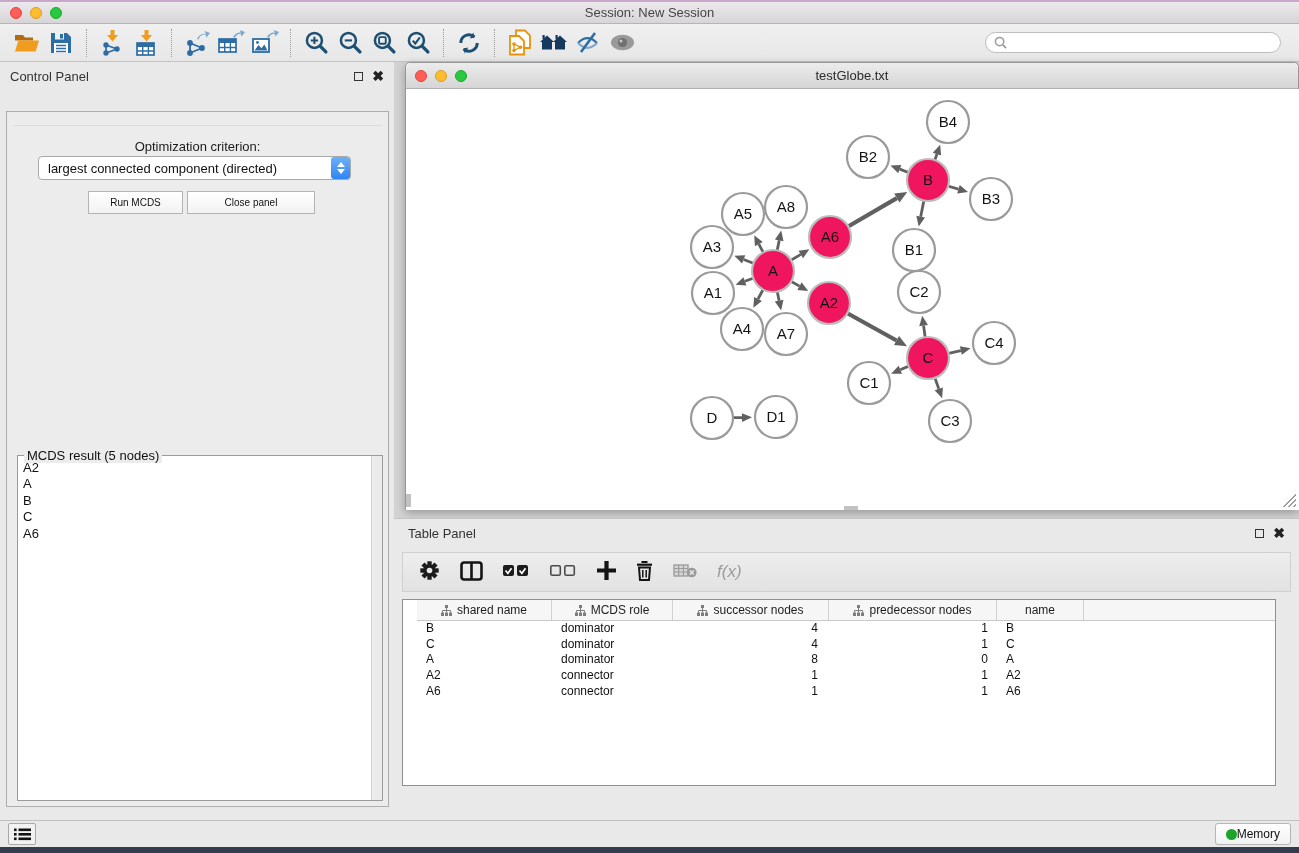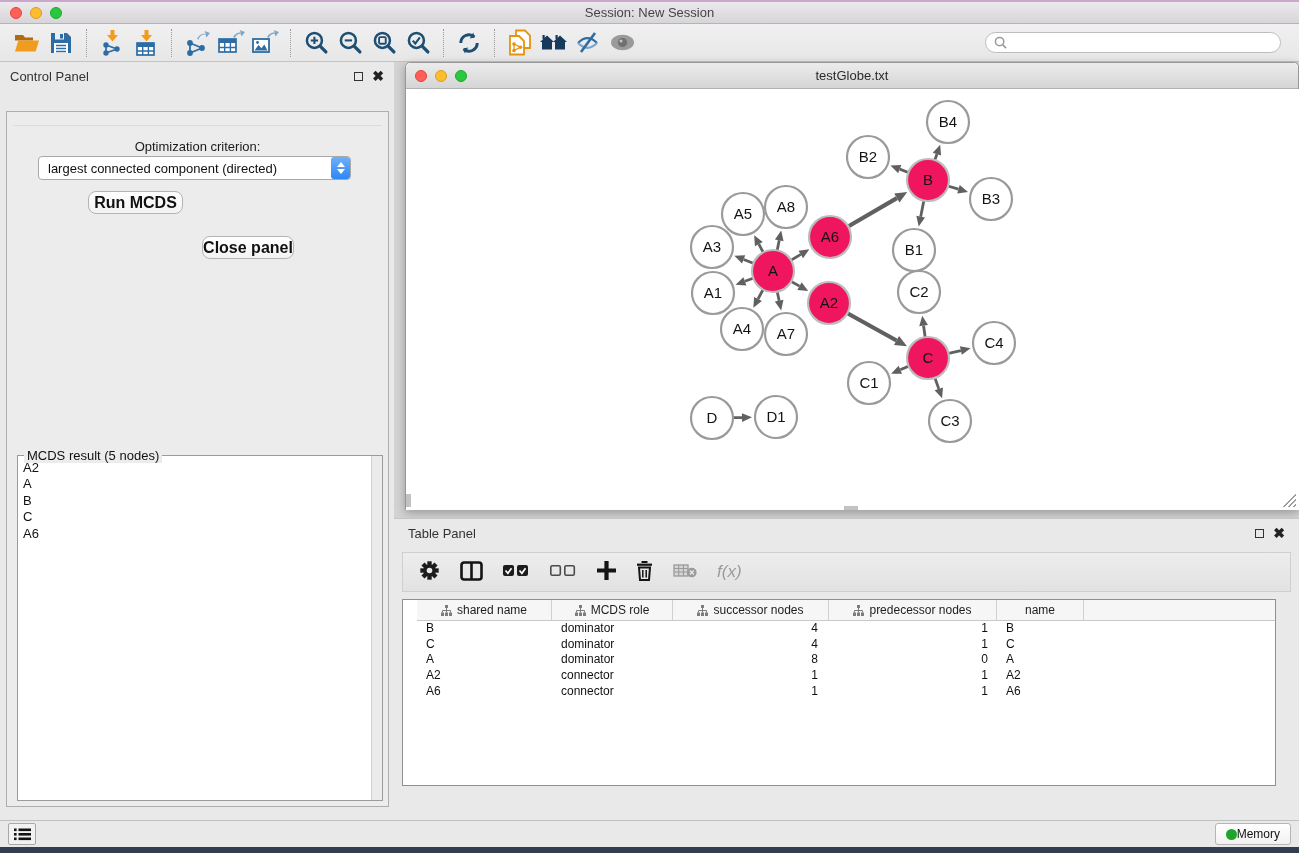--- a/index.html
+++ b/index.html
@@ -44,24 +44,24 @@
   #cp-inner { position:absolute; left:6px; right:6px; top:13px; bottom:8px; border-top:1px solid #dcdcdc; }
   #opt-label { margin-top:13px; text-align:center; color:#1b1b1b; }
   #opt-select { position:absolute; left:31px; top:44px; width:313px; height:24px; background:#fff;
     border:1px solid #a9a9a9; border-radius:4px; display:flex; align-items:center; }
   #opt-select .sel-text { padding-left:9px; flex:1; color:#111; }
   .spinner { width:19px; height:22px; border-radius:3px; background:linear-gradient(#6cb0f9,#2f86f3);
     display:flex; flex-direction:column; align-items:center; justify-content:center; gap:2px; }
   .arr-up { width:0; height:0; border-left:4px solid transparent; border-right:4px solid transparent; border-bottom:5px solid #fff; }
   .arr-dn { width:0; height:0; border-left:4px solid transparent; border-right:4px solid transparent; border-top:5px solid #fff; }
   .cp-btn { position:absolute; top:79px; height:23px; background:linear-gradient(#ffffff,#f2f2f2);
-    border:1px solid #b4b4b4; border-radius:8px; font-size:16px; color:#111;
-    display:flex; align-items:center; justify-content:center; font-family:"Liberation Sans",sans-serif;font-weight:bold; }
+    border:1px solid #b4b4b4; border-radius:0; font-size:10px; color:#111;
+    display:flex; align-items:center; justify-content:center; font-family:"Liberation Sans",sans-serif; }
   #run-btn { left:81px; width:95px; }
-  #closepanel-btn { left:195px; width:92px;margin-top:45px; }
+  #closepanel-btn { left:180px; width:128px; }
   #mcds-fieldset { position:absolute; left:10px; top:343px; width:366px; height:346px;
     border:1px solid #9b9b9b; background:#fff; }
   #mcds-legend { position:absolute; left:6px; top:-8px; background:#ececec; padding:0 3px; color:#111;text-align:center; }
   #mcds-list { position:absolute; left:1px; top:4px; bottom:1px; right:12px; overflow:hidden; }
   .mcds-item { height:16.4px; line-height:16.4px; padding-left:4px; color:#111; }
   #mcds-scroll { position:absolute; right:0; top:0; bottom:0; width:11px; background:#ebebeb; border-left:1px solid #d2d2d2; }
 
   
   #mdi { position:absolute; left:394px; top:62px; width:905px; height:758px; background:#d3d3d3; }
 

